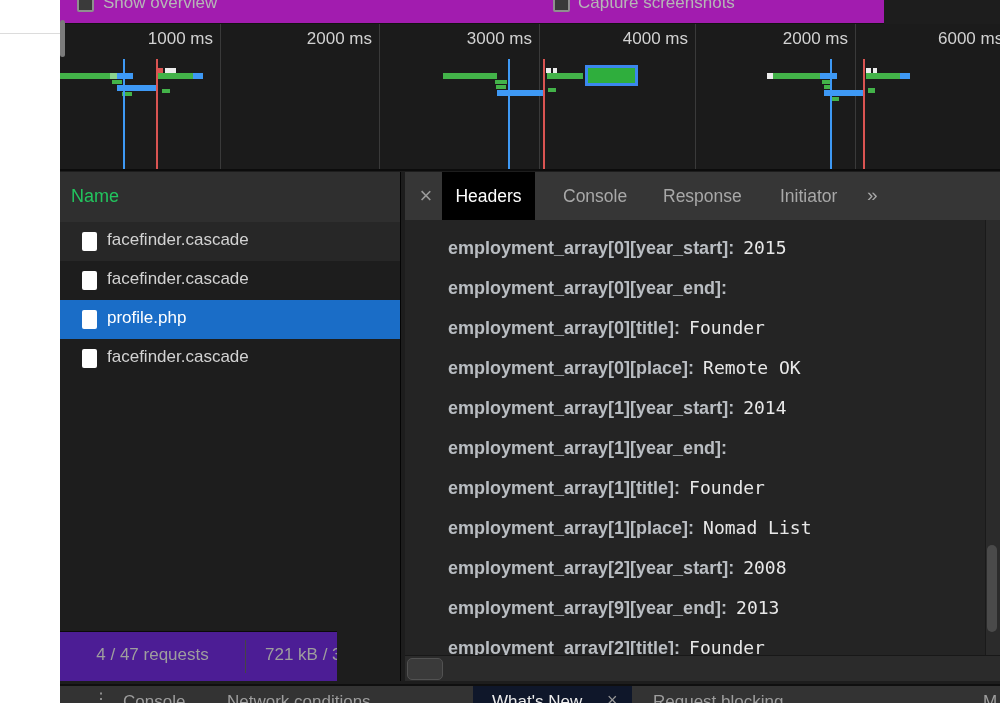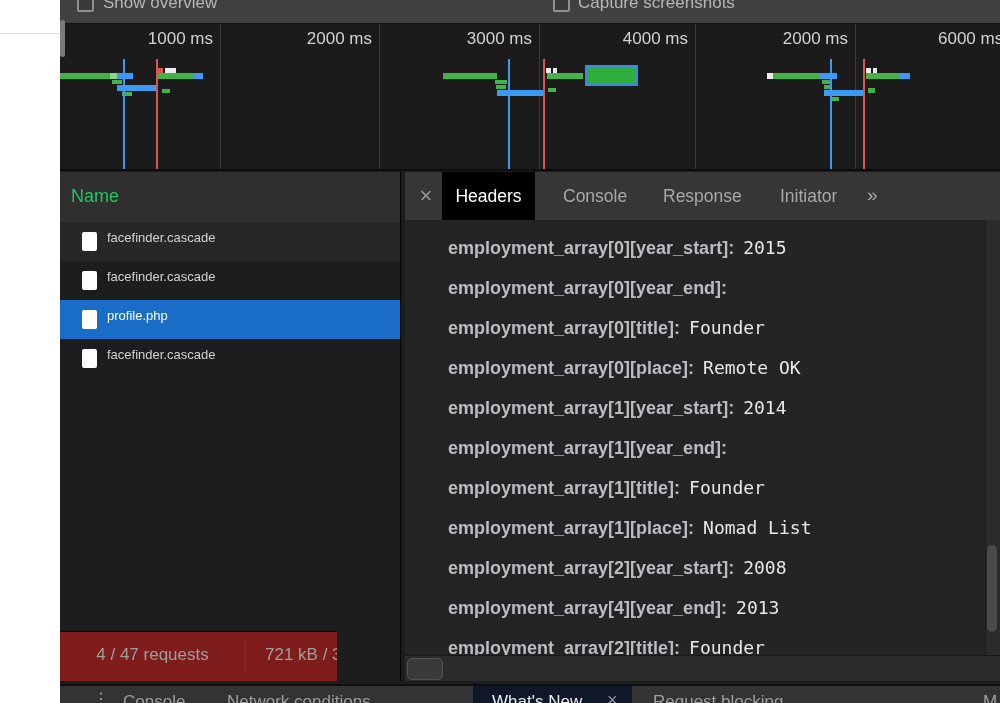--- a/index.html
+++ b/index.html
@@ -1,44 +1,44 @@
 <!DOCTYPE html>
 <html><head>
 <meta charset="utf-8">
 <style>
   html,body{margin:0;padding:0;background:#ffffff;font-family:"Liberation Sans",sans-serif;}
   .stage{position:relative;width:1000px;height:703px;overflow:hidden;background:#ffffff;}
   .page-line{position:absolute;left:0;top:33px;width:60px;height:1px;background:#dcdcdc;}
   .devtools{position:absolute;left:60px;top:0;width:940px;height:703px;background:#1d1d1d;overflow:hidden;}
 
   
-  .net-toolbar{position:absolute;left:0;top:0;width:940px;height:23px;background:#404040;border-bottom:1px solid #131313;overflow:hidden;}
+  .net-toolbar{position:absolute;left:0;top:0;width:824px;height:23px;background:#a21caf;border-bottom:1px solid #131313;overflow:hidden;}
   .chk{position:absolute;top:-5px;width:13px;height:13px;border:2px solid #8f8f8f;border-radius:2px;background:#3a3a3a;}
   .tb-label{position:absolute;top:-7px;font-size:17px;line-height:20px;color:#b6b6b6;white-space:nowrap;}
 
   
   .overview{position:absolute;left:0;top:24px;width:940px;height:145px;background:#1b1b1b;border-bottom:2px solid #0c0c0c;overflow:hidden;}
   .ov-divider{position:absolute;top:0;width:1px;height:145px;background:#3a3a3a;}
   .ov-label{position:absolute;top:5px;font-size:17px;color:#d2d2d2;white-space:nowrap;}
   .ov-line{position:absolute;width:2px;top:35px;height:110px;}
   .bar{position:absolute;}
   .sel-box{position:absolute;border:3px solid #3b87ee;background:#2fae3d;}
   .page-scroll-thumb{position:absolute;left:0;top:20px;width:5px;height:37px;background:#7b7b7b;border-radius:3px;}
 
   
   .left-panel{position:absolute;left:0;top:172px;width:340px;height:509px;background:#1d1d1d;border-right:1px solid #040404;overflow:hidden;}
   .col-header{position:absolute;left:0;top:0;width:340px;height:50px;background:#2f2f2f;border-bottom:1px solid #0a0a0a;}
   .col-header span{position:absolute;left:11px;top:14px;font-size:18px;color:#22c55e;}
   .req-row{position:absolute;left:0;width:340px;height:39px;}
   .req-row.alt{background:#272727;}
   .req-row.selected{background:#1a6dc7;}
   .req-row .doc-icon{position:absolute;left:22px;top:10px;width:15px;height:19px;background:#ffffff;border-radius:2px;}
-  .req-row .req-label{position:absolute;left:47px;top:8px;font-size:13px;color:#d2d2d2;white-space:nowrap;}
+  .req-row .req-label{position:absolute;left:47px;top:8px;font-size:17px;color:#d2d2d2;white-space:nowrap;}
   .req-row.selected .req-label{color:#ffffff;}
-  .summary{position:absolute;left:0;bottom:0;width:277px;height:49px;background:#7f1d1d;border-top:1px solid #0a0a0a;overflow:hidden;}
+  .summary{position:absolute;left:0;bottom:0;width:277px;height:49px;background:#4c1d95;border-top:1px solid #0a0a0a;overflow:hidden;}
   .sum-requests{position:absolute;left:10px;top:13px;width:165px;text-align:center;font-size:17px;color:#9e9e9e;white-space:nowrap;}
   .sum-div{position:absolute;left:185px;top:8px;width:1px;height:33px;background:#454545;}
   .sum-size{position:absolute;left:205px;top:13px;font-size:17px;color:#9e9e9e;white-space:nowrap;}
 
   
   .right-panel{position:absolute;left:345px;top:172px;width:595px;height:509px;background:#242424;overflow:hidden;}
   .tabbar{position:absolute;left:0;top:0;width:595px;height:48px;background:#363636;}
   .tab-close{position:absolute;left:8px;top:10px;width:26px;height:28px;text-align:center;font-size:22px;line-height:28px;color:#9a9a9a;}
   .tab{position:absolute;top:0;height:48px;line-height:48px;font-size:17.5px;color:#a8a8a8;white-space:nowrap;}
   .tab.active{background:#000000;color:#ffffff;text-align:center;}
@@ -166,21 +166,21 @@
       <div class="headers-content" id="formdata">
           <div class="param-line" style="top: 8px;"><span class="param-key">employment_array[0][year_start]:</span><span class="param-val">2015</span></div>
           <div class="param-line" style="top: 48px; text-align: center;"><span class="param-key">employment_array[0][year_end]:</span><span class="param-val"></span></div>
           <div class="param-line" style="top: 88px;"><span class="param-key">employment_array[0][title]:</span><span class="param-val">Founder</span></div>
           <div class="param-line" style="top: 128px;"><span class="param-key">employment_array[0][place]:</span><span class="param-val">Remote OK</span></div>
           <div class="param-line" style="top: 168px;"><span class="param-key">employment_array[1][year_start]:</span><span class="param-val">2014</span></div>
           <div class="param-line" style="top: 208px;"><span class="param-key">employment_array[1][year_end]:</span><span class="param-val"></span></div>
           <div class="param-line" style="top: 248px;"><span class="param-key">employment_array[1][title]:</span><span class="param-val">Founder</span></div>
           <div class="param-line" style="top: 288px;"><span class="param-key">employment_array[1][place]:</span><span class="param-val">Nomad List</span></div>
           <div class="param-line" style="top: 328px;"><span class="param-key">employment_array[2][year_start]:</span><span class="param-val">2008</span></div>
-          <div class="param-line" style="top: 368px;"><span class="param-key">employment_array[4][year_end]:</span><span class="param-val">2013</span></div>
+          <div class="param-line" style="top: 368px;"><span class="param-key">employment_array[9][year_end]:</span><span class="param-val">2013</span></div>
           <div class="param-line" style="top: 408px;"><span class="param-key">employment_array[2][title]:</span><span class="param-val">Founder</span></div>
         </div>
       <div class="vscroll">
         <div class="vscroll-thumb"></div>
       </div>
       <div class="hscroll">
         <div class="hscroll-thumb"></div>
       </div>
     </div>
 

